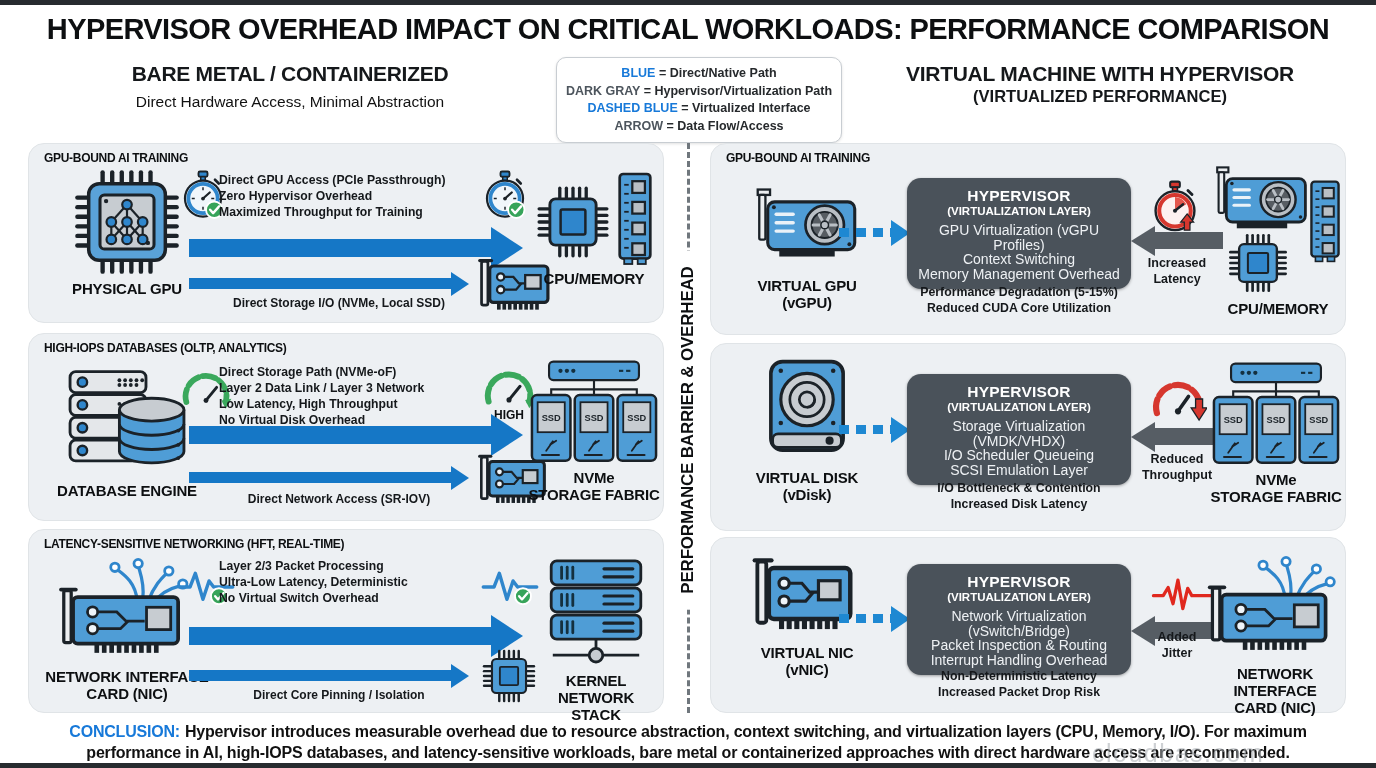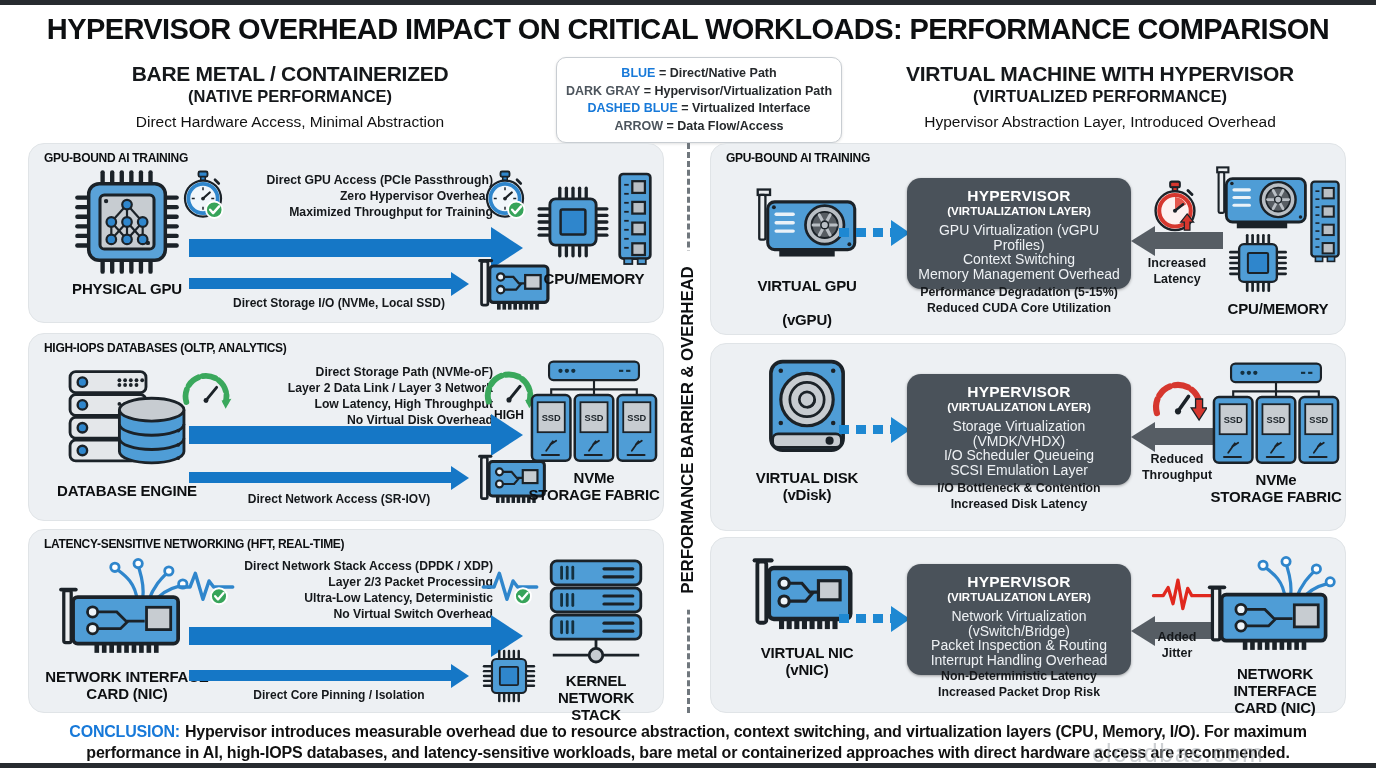--- a/index.html
+++ b/index.html
@@ -14,21 +14,21 @@
   .colhead .h3{font-size:15.5px;font-weight:400;margin-top:7px;color:#111;}
   .legend{position:absolute;left:556px;top:57px;width:268px;background:#fff;border:1.5px solid #c8cdd2;
           border-radius:10px;box-shadow:0 1px 3px rgba(0,0,0,.12);padding:7px 8px;text-align:center;}
   .legend-row{font-size:12.5px;line-height:17.5px;color:#26292c;font-weight:700;}
   .lkey.blue{color:#1779d9;} .lkey.gray{color:#4d555d;}
   .lval{font-weight:700;color:#26292c;}
   .panel{position:absolute;width:634px;background:#edf0f3;border:1px solid #e0e4e7;border-radius:16px;}
   .ptitle{position:absolute;top:7px;left:15px;font-size:12px;font-weight:800;letter-spacing:-0.3px;color:#0d0f11;}
   .blk{position:absolute;text-align:center;}
   .iconlabel{font-weight:800;font-size:15px;line-height:17px;letter-spacing:-0.2px;color:#0d0f11;margin-top:4px;}
-  .infolines{position:absolute;text-align:right;font-size:12.2px;font-weight:700;line-height:16px;color:#15181b;}
+  .infolines{position:absolute;text-align:left;font-size:12.2px;font-weight:700;line-height:16px;color:#15181b;}
   .caption{position:absolute;text-align:center;font-size:12px;font-weight:700;color:#15181b;}
   .bigarrow{position:absolute;height:18px;background:#1577c6;}
   .bigarrow::after{content:"";position:absolute;left:100%;top:50%;transform:translateY(-50%);
        border-top:21px solid transparent;border-bottom:21px solid transparent;border-left:32px solid #1577c6;}
   .smallarrow{position:absolute;height:11px;background:#1577c6;}
   .smallarrow::after{content:"";position:absolute;left:100%;top:50%;transform:translateY(-50%);
        border-top:12px solid transparent;border-bottom:12px solid transparent;border-left:18px solid #1577c6;}
   .dasharrow{position:absolute;height:9px;background:repeating-linear-gradient(90deg,#1e88d2 0 10px,transparent 10px 17px);}
   .dasharrow::after{content:"";position:absolute;left:100%;top:50%;transform:translateY(-50%);
        border-top:13px solid transparent;border-bottom:13px solid transparent;border-left:19px solid #1e88d2;}
@@ -403,35 +403,33 @@
 </svg>
 
 <div class="stage">
   <div class="edgebar" style="top:0"></div>
   <div class="edgebar" style="top:763px"></div>
 
   <div class="ttl">HYPERVISOR OVERHEAD IMPACT ON CRITICAL WORKLOADS: PERFORMANCE COMPARISON</div>
 
   <div class="colhead" style="left:40px;width:500px;">
     <div class="h1">BARE METAL / CONTAINERIZED</div>
-    <div class="h2">(NATIVE PERFORMANCE)</div>
     <div class="h3">Direct Hardware Access, Minimal Abstraction</div>
   </div>
 
   <div class="legend">
     <div class="legend-row"><span class="lkey blue">BLUE</span> <span class="lval">= Direct/Native Path</span></div>
     <div class="legend-row"><span class="lkey gray">DARK GRAY</span> <span class="lval">= Hypervisor/Virtualization Path</span></div>
     <div class="legend-row"><span class="lkey blue">DASHED BLUE</span> <span class="lval">= Virtualized Interface</span></div>
     <div class="legend-row"><span class="lkey gray">ARROW</span> <span class="lval">= Data Flow/Access</span></div>
   </div>
 
   <div class="colhead" style="left:850px;width:500px;">
     <div class="h1">VIRTUAL MACHINE WITH HYPERVISOR</div>
     <div class="h2">(VIRTUALIZED PERFORMANCE)</div>
-    <div class="h3">Hypervisor Abstraction Layer, Introduced Overhead</div>
   </div>
 
   <div class="panel" style="left:28px;top:143px;height:178px;">
     <div class="ptitle">GPU-BOUND AI TRAINING</div>
     <div class="blk" style="left:18px;top:24px;width:160px;">
       <svg class="icon" width="108" height="108">
           <use href="#s-nnchip"></use>
         </svg>
       <div class="iconlabel">PHYSICAL GPU</div>
     </div>
@@ -550,21 +548,20 @@
         </svg>
       <div class="iconlabel">
         <div>NETWORK INTERFACE</div>
         <div>CARD (NIC)</div>
       </div>
     </div>
     <svg class="icon" style="position:absolute;left:148px;top:34px;" width="58" height="43">
         <use href="#s-pulse"></use>
       </svg>
     <div class="infolines" style="left:190px;top:28px;width:274px;">
-      <div>Direct Network Stack Access (DPDK / XDP)</div>
       <div>Layer 2/3 Packet Processing</div>
       <div>Ultra-Low Latency, Deterministic</div>
       <div>No Virtual Switch Overhead</div>
     </div>
     <svg class="icon" style="position:absolute;left:452px;top:34px;" width="58" height="43">
         <use href="#s-pulse"></use>
       </svg>
     <div class="bigarrow" style="left:160px;top:97px;width:302px;"></div>
     <div class="smallarrow" style="left:160px;top:140px;width:262px;"></div>
     <svg class="icon" style="position:absolute;left:452px;top:118px;" width="56" height="56">
@@ -585,21 +582,21 @@
   <div class="divline"></div>
   <div class="divlabel">PERFORMANCE BARRIER &amp; OVERHEAD</div>
 
   <div class="panel" style="left:710px;top:143px;height:190px;">
     <div class="ptitle">GPU-BOUND AI TRAINING</div>
     <div class="blk" style="left:14px;top:30px;width:164px;">
       <svg class="icon" width="108" height="77" style="margin-top:14px">
           <use href="#s-gpu"></use>
         </svg>
       <div class="iconlabel" style="margin-top:12px">VIRTUAL GPU</div>
-      <div class="iconlabel" style="margin-top:17px">(vGPU)</div>
+      <div class="iconlabel" style="margin-top:0">(vGPU)</div>
     </div>
     <div class="dasharrow" style="left:128px;top:84px;width:52px;"></div>
     <div class="hypbox" style="left:196px;top:34px;width:212px;">
       <div class="hyp-t">HYPERVISOR</div>
       <div class="hyp-s">(VIRTUALIZATION LAYER)</div>
       <div class="hyp-l">GPU Virtualization (vGPU Profiles)</div>
       <div class="hyp-l">Context Switching</div>
       <div class="hyp-l">Memory Management Overhead</div>
     </div>
     <div class="impact" style="left:186px;top:140px;width:244px;">

